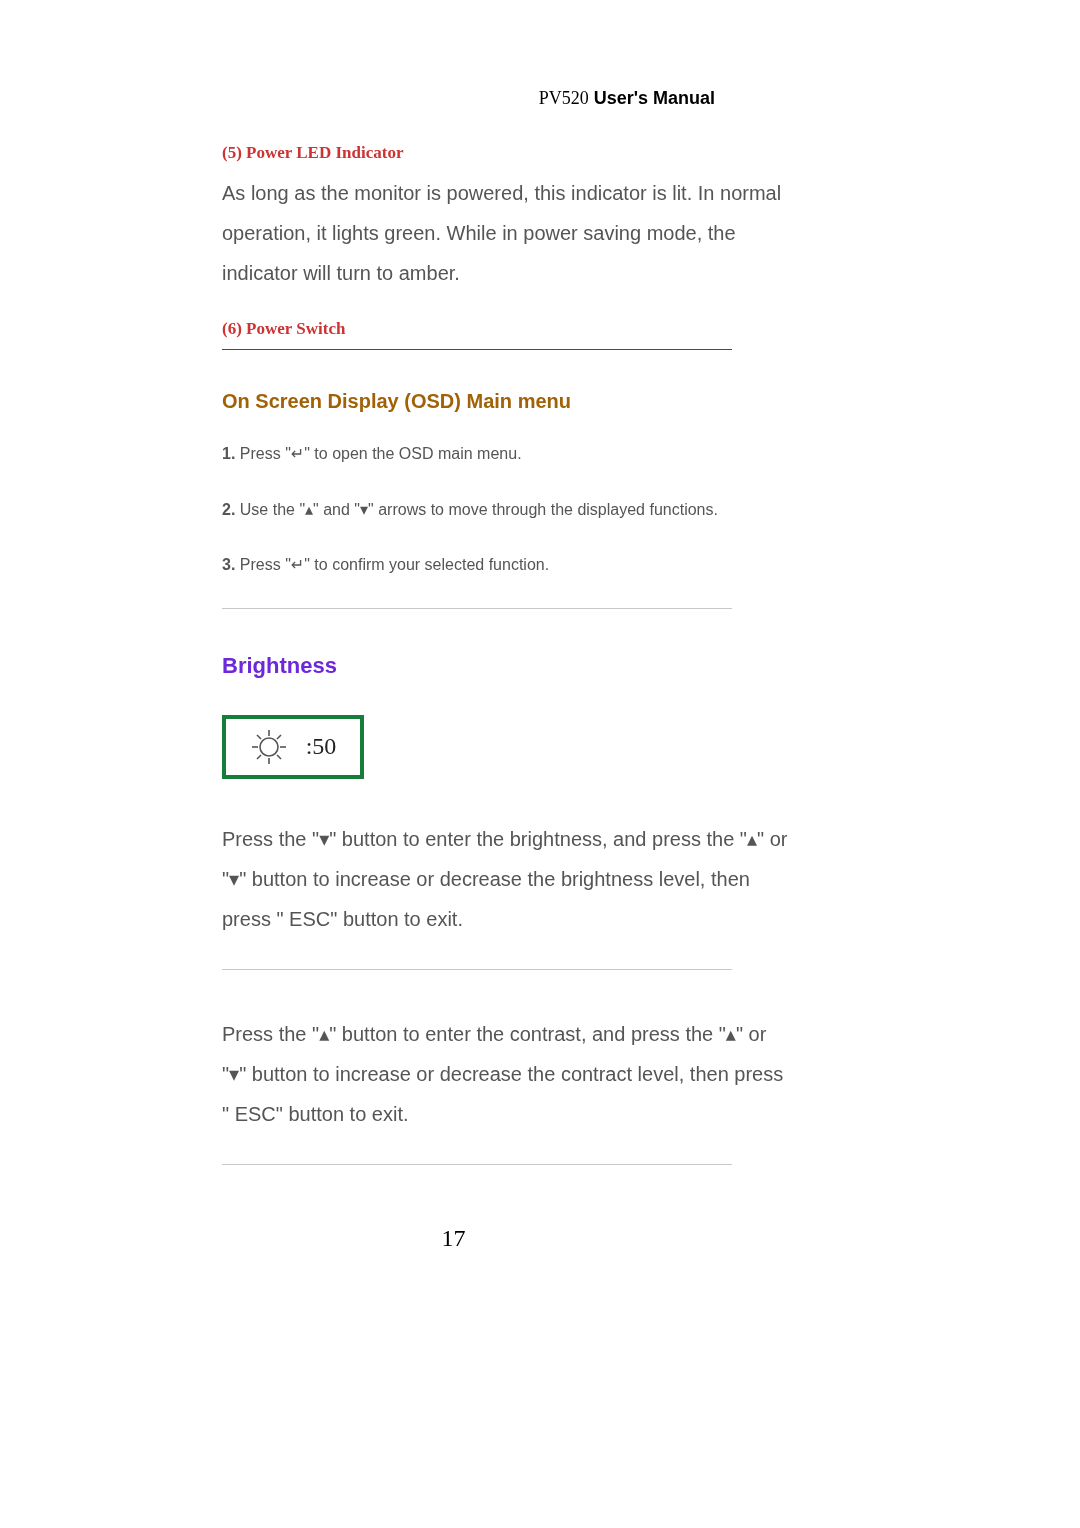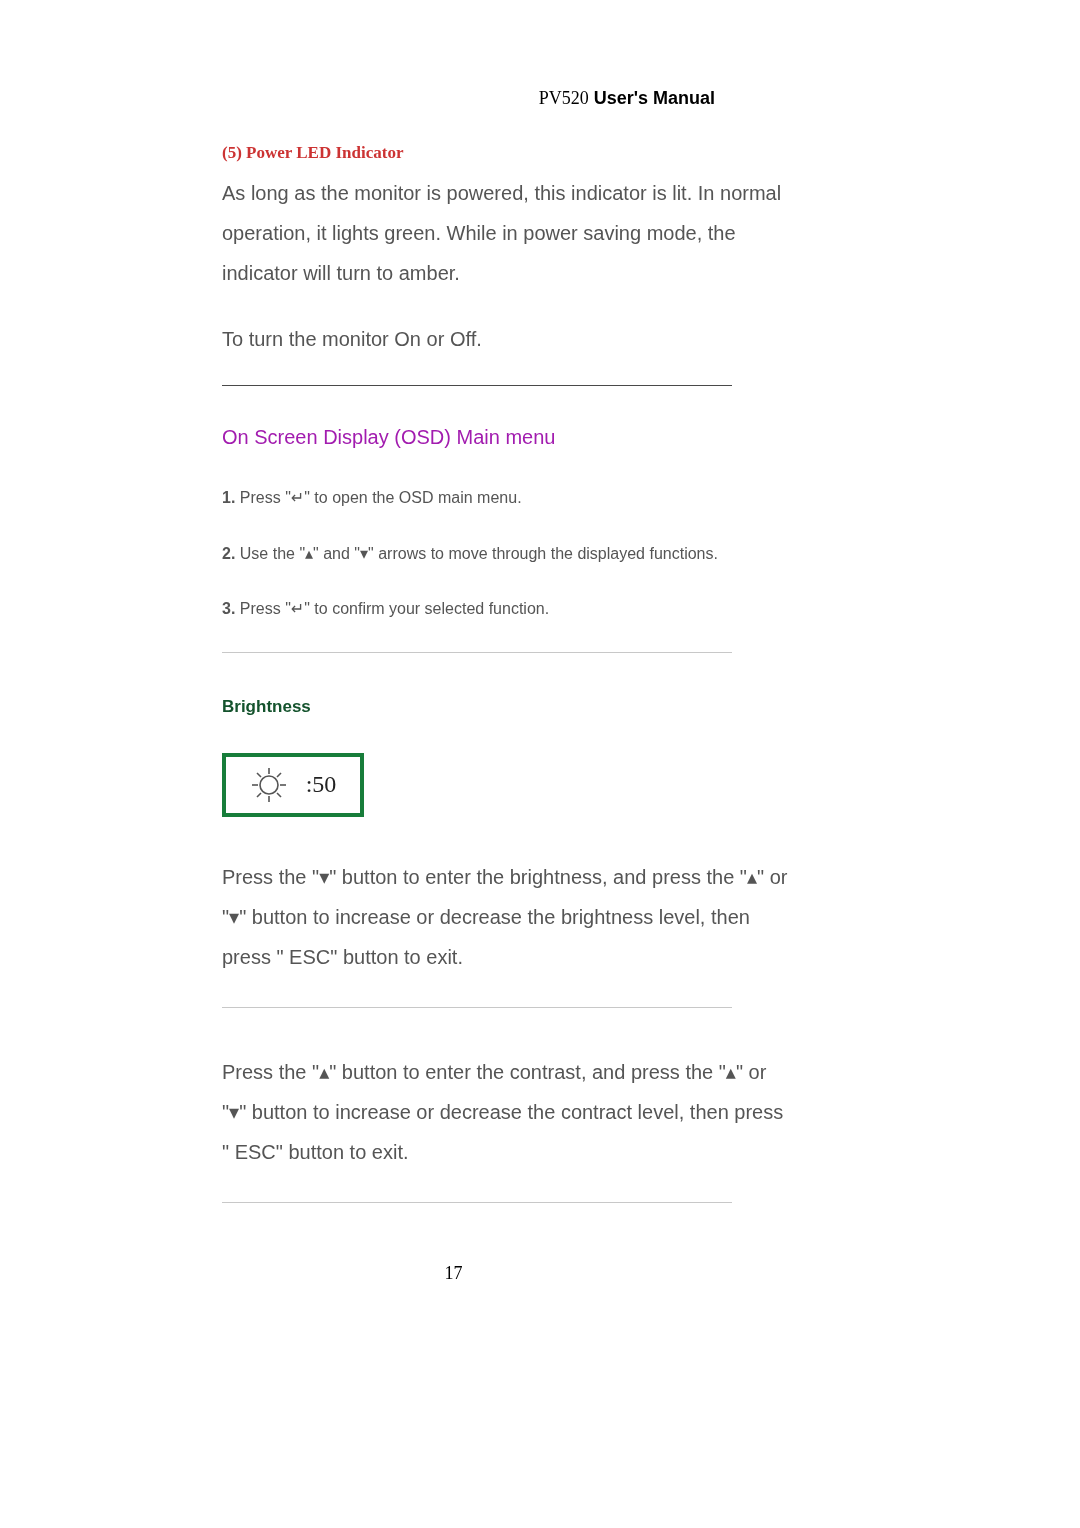--- a/index.html
+++ b/index.html
@@ -44,37 +44,37 @@
     width: 510px;
     margin: 6px 0 40px 0;
   }
   .rule-light {
     border: none;
     border-top: 1.5px solid #c8c8c8;
     width: 510px;
     margin: 30px 0 44px 0;
   }
   .sec-heading-blue {
-    color: #a21caf;
-    font-weight: normal;
+    color: #a16207;
+    font-weight: bold;
     font-size: 20px;
-    margin-bottom: 36px;
+    margin-bottom: 28px;
   }
   .step {
     color: #555555;
     font-size: 16px;
     line-height: 1.6;
     margin-bottom: 30px;
     max-width: 610px;
   }
   .step-num { font-weight: bold; }
   .sec-heading-green {
-    color: #14532d;
+    color: #6d28d9;
     font-weight: bold;
-    font-size: 17px;
+    font-size: 22px;
     margin-bottom: 36px;
   }
   .osd-box {
     border: 4px solid #177d3a;
     width: 142px;
     height: 64px;
     display: flex;
     align-items: center;
     justify-content: center;
     gap: 18px;
@@ -83,40 +83,40 @@
     background: #ffffff;
   }
   .osd-value {
     font-family: "Times New Roman", serif;
     font-size: 24px;
     color: #222;
   }
   .pagenum {
     text-align: center;
     font-family: "Times New Roman", serif;
-    font-size: 18px;
+    font-size: 24px;
     margin-top: 60px;
     margin-left: -110px;
   }
   svg { display: block; }
   .icon-line { stroke: #555; stroke-width: 1.6; fill: none; }
 </style>
 </head>
 <body>
 
 <div class="page">
 
   <div class="header-right">
     <span class="header-model">PV520</span><span class="header-manual"> User's Manual</span>
   </div>
 
   <div class="sec-heading-red">(5) Power LED Indicator</div>
   <div class="body-text">As long as the monitor is powered, this indicator is lit. In normal operation, it lights green. While in power saving mode, the indicator will turn to amber.</div>
 
-  <div class="body-text">To turn the monitor On or Off.</div>
+  <div class="sec-heading-red">(6) Power Switch</div>
 
   <hr class="rule">
 
   <div class="sec-heading-blue">On Screen Display (OSD) Main menu</div>
 
   <div class="step">
     <span class="step-num">1.</span><span> Press "↵" to open the OSD main menu.</span>
   </div>
   <div class="step">
     <span class="step-num">2.</span><span> Use the "▴" and "▾" arrows to move through the displayed functions.</span>

